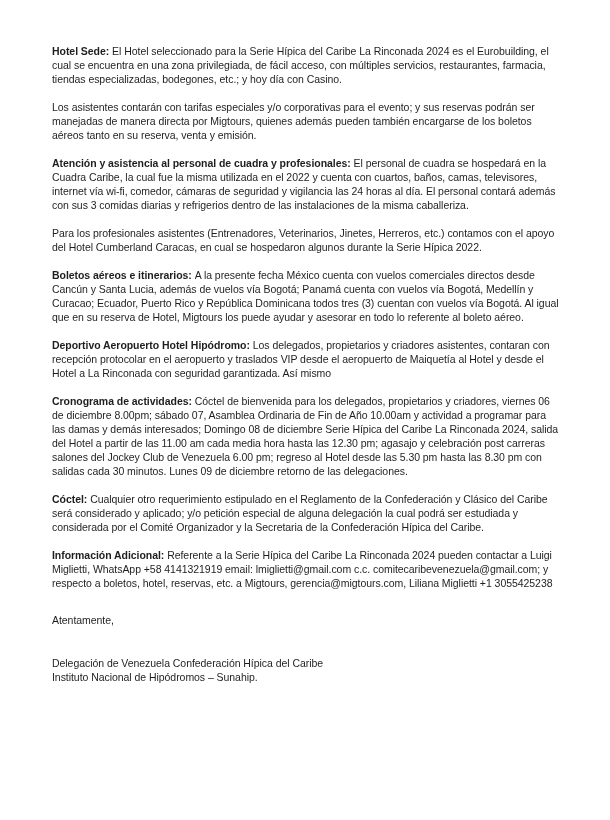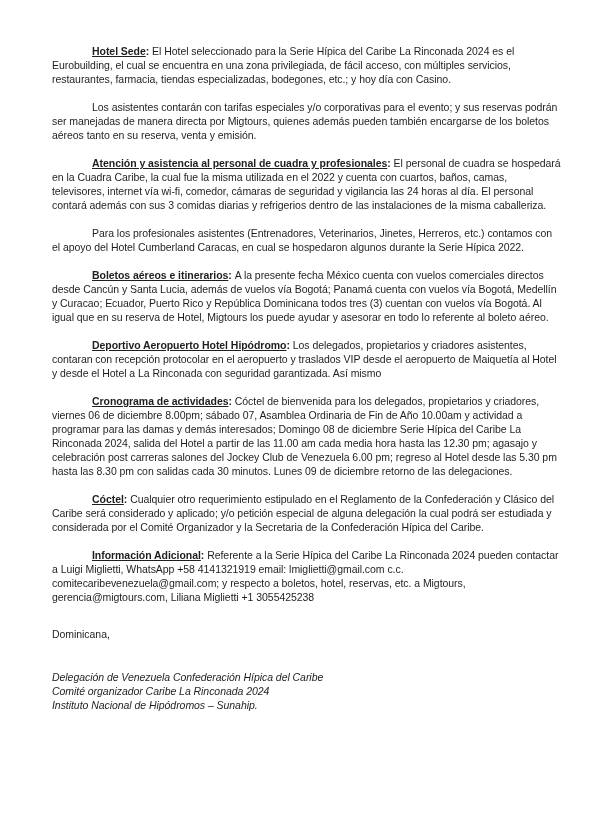--- a/index.html
+++ b/index.html
@@ -23,37 +23,34 @@
     font-size: 10.5px;
     line-height: 14px;
     color: #1e1e1e;
     letter-spacing: -0.05px;
   }
   .para {
     margin: 0 0 14px 0;
   }
   .hl {
     font-weight: 700;
-    text-decoration: underline;
     text-underline-offset: 1px;
-    margin-left: 40px;
   }
   .hs {
     font-weight: 700;
   }
   .closing {
     margin-top: 23px;
     margin-bottom: 0;
   }
   .signature {
     margin-top: 29px;
   }
   .signature div {
     line-height: 14px;
-    font-style: italic;
   }
 </style>
 </head>
 <body>
 
 <div class="page">
   <div class="content">
 
     <p class="para"><span class="hl">Hotel Sede</span><span class="hs">: </span><span>El Hotel seleccionado para la Serie Hípica del Caribe La Rinconada 2024 es el Eurobuilding, el cual se encuentra en una zona privilegiada, de fácil acceso, con múltiples servicios, restaurantes, farmacia, tiendas especializadas, bodegones, etc.; y hoy día con Casino.</span></p>
 
@@ -67,22 +64,21 @@
 
     <p class="para"><span class="hl">Deportivo Aeropuerto Hotel Hipódromo</span><span class="hs">: </span><span>Los delegados, propietarios y criadores asistentes, contaran con recepción protocolar en el aeropuerto y traslados VIP desde el aeropuerto de Maiquetía al Hotel y desde el Hotel a La Rinconada con seguridad garantizada. Así mismo</span></p>
 
     <p class="para"><span class="hl">Cronograma de actividades</span><span class="hs">: </span><span>Cóctel de bienvenida para los delegados, propietarios y criadores, viernes 06 de diciembre 8.00pm; sábado 07, Asamblea Ordinaria de Fin de Año 10.00am y actividad a programar para las damas y demás interesados; Domingo 08 de diciembre Serie Hípica del Caribe La Rinconada 2024, salida del Hotel a partir de las 11.00 am cada media hora hasta las 12.30 pm; agasajo y celebración post carreras salones del Jockey Club de Venezuela 6.00 pm; regreso al Hotel desde las 5.30 pm hasta las 8.30 pm con salidas cada 30 minutos. Lunes 09 de diciembre retorno de las delegaciones.</span></p>
 
     <p class="para"><span class="hl">Cóctel</span><span class="hs">: </span><span>Cualquier otro requerimiento estipulado en el Reglamento de la Confederación y Clásico del Caribe será considerado y aplicado; y/o petición especial de alguna delegación la cual podrá ser estudiada y considerada por el Comité Organizador y la Secretaria de la Confederación Hípica del Caribe.</span></p>
 
     <p class="para"><span class="hl">Información Adicional</span><span class="hs">: </span><span>Referente a la Serie Hípica del Caribe La Rinconada 2024 pueden contactar a Luigi Miglietti, WhatsApp +58 4141321919 email: lmiglietti@gmail.com c.c. comitecaribevenezuela@gmail.com; y respecto a boletos, hotel, reservas, etc. a Migtours, gerencia@migtours.com, Liliana Miglietti +1 3055425238</span></p>
 
 
-    <p class="para closing">Dominicana,</p>
+    <p class="para closing">Atentamente,</p>
 
     <div class="signature">
       <div>Delegación de Venezuela Confederación Hípica del Caribe</div>
-      <div>Comité organizador Caribe La Rinconada 2024</div>
       <div>Instituto Nacional de Hipódromos – Sunahip.</div>
     </div>
 
   </div>
 </div>
 
 </body></html>

